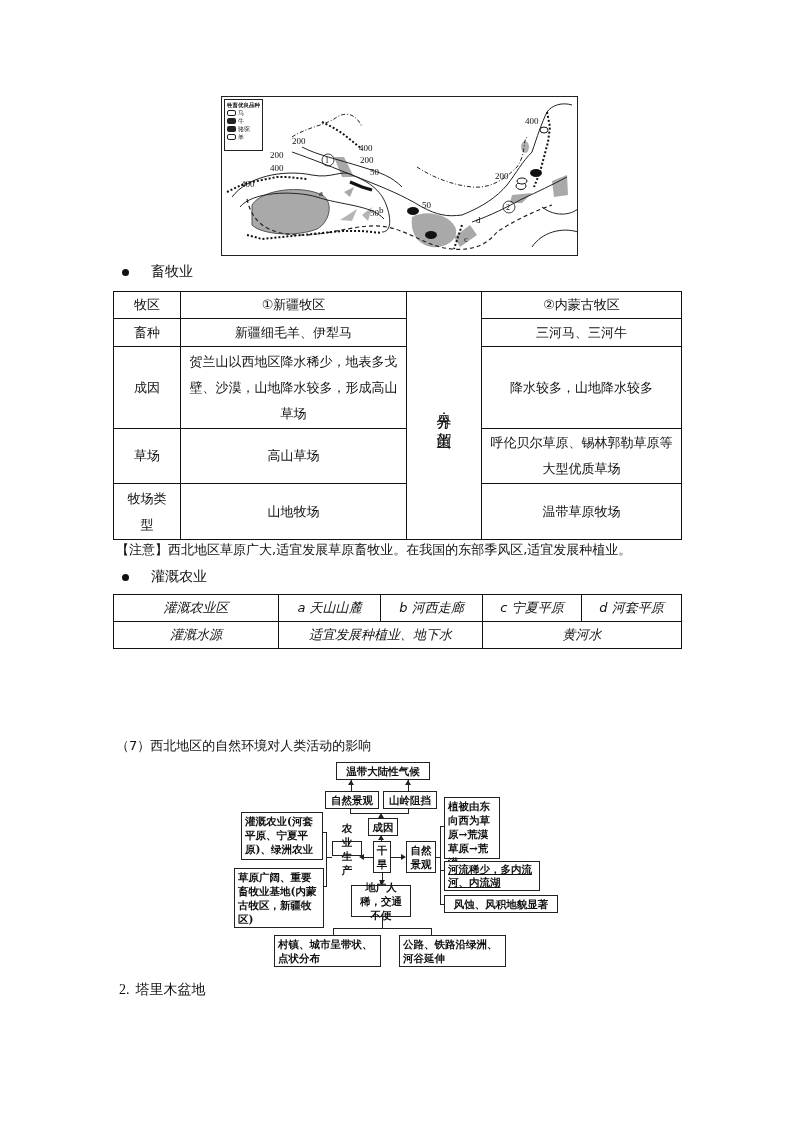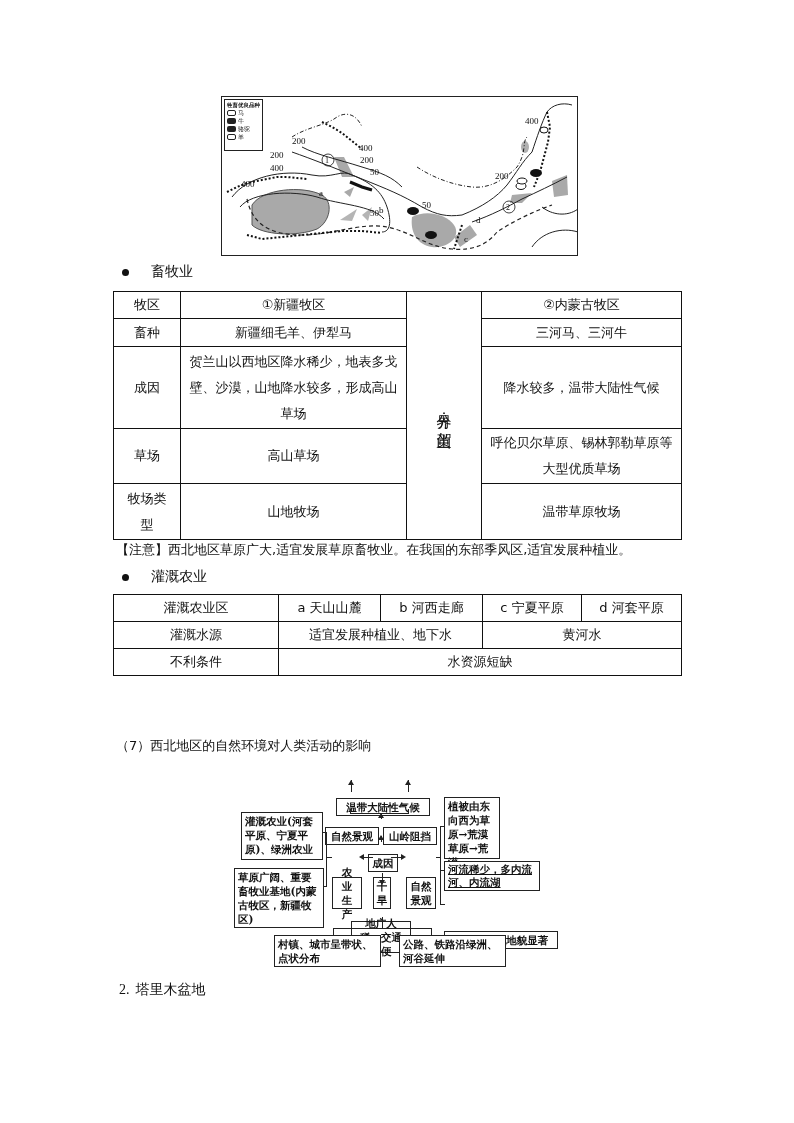--- a/index.html
+++ b/index.html
@@ -20,26 +20,26 @@
 
   table.doc { border-collapse: collapse; font-size: 13px; table-layout: fixed; }
   table.doc td { border: 1px solid #111; text-align: center; vertical-align: middle; padding: 0 4px; line-height: 22px; }
 
   #t1 { left: 113px; top: 291px; width: 568px; }
   #t1 td.vert { padding: 0; }
   .vtext { display: inline-block; writing-mode: vertical-rl; font-size: 15px; letter-spacing: 1px; line-height: 18px; }
 
   #note { left: 116px; top: 541px; font-size: 13px; white-space: nowrap; }
   #t2 { left: 113px; top: 594px; width: 568px; }
-  #t2 td { line-height: 20px; height: 26px; padding: 0 2px; }
+  #t2 td { line-height: 20px; height: 26px; padding: 0 2px; font-style: italic; }
   #cap7 { left: 116px; top: 737px; font-size: 13px; white-space: nowrap; }
 
   
   .fb { position: absolute; border: 1.5px solid #222; background: #fff; font-family: "DejaVu Serif", "Liberation Serif", serif; font-weight: bold; font-size: 10.5px; line-height: 13px; padding: 1px 3px; box-sizing: border-box; color: #111; }
-  .fb.c { text-align: center; display: flex; align-items: center; justify-content: center; margin-top: 36px; }
+  .fb.c { text-align: center; display: flex; align-items: center; justify-content: center; }
   .ln { position: absolute; background: #222; }
   .arrow-up { position: absolute; width: 0; height: 0; border-left: 3px solid transparent; border-right: 3px solid transparent; border-bottom: 5px solid #222; }
   .arrow-down { position: absolute; width: 0; height: 0; border-left: 3px solid transparent; border-right: 3px solid transparent; border-top: 5px solid #222; }
   .arrow-left { position: absolute; width: 0; height: 0; border-top: 3px solid transparent; border-bottom: 3px solid transparent; border-right: 5px solid #222; }
   .arrow-right { position: absolute; width: 0; height: 0; border-top: 3px solid transparent; border-bottom: 3px solid transparent; border-left: 5px solid #222; }
 
   #sec2 { left: 119px; top: 981px; font-size: 14px; white-space: nowrap; }
   #sec2 .num { font-family: "Liberation Serif", serif; margin-right: 6px; }
 </style>
 </head>
@@ -150,21 +150,21 @@
     <td>②内蒙古牧区</td>
   </tr>
   <tr style="height:28px">
     <td>畜种</td>
     <td>新疆细毛羊、伊犁马</td>
     <td>三河马、三河牛</td>
   </tr>
   <tr style="height:82px">
     <td>成因</td>
     <td style="line-height:26px">贺兰山以西地区降水稀少，地表多戈壁、沙漠，山地降水较多，形成高山草场</td>
-    <td>降水较多，温带大陆性气候</td>
+    <td>降水较多，山地降水较多</td>
   </tr>
   <tr style="height:55px">
     <td>草场</td>
     <td>高山草场</td>
     <td style="line-height:26px">呼伦贝尔草原、锡林郭勒草原等大型优质草场</td>
   </tr>
   <tr style="height:56px">
     <td style="line-height:26px; padding:0 8px">牧场类型</td>
     <td>山地牧场</td>
     <td>温带草原牧场</td>
@@ -193,24 +193,20 @@
     <td>a 天山山麓</td>
     <td>b 河西走廊</td>
     <td>c 宁夏平原</td>
     <td>d 河套平原</td>
   </tr>
   <tr>
     <td>灌溉水源</td>
     <td colspan="2">适宜发展种植业、地下水</td>
     <td colspan="2">黄河水</td>
   </tr>
-  <tr>
-    <td>不利条件</td>
-    <td colspan="4">水资源短缺</td>
-  </tr>
 </tbody>
   </table>
 
 <div id="cap7" class="abs">（7）西北地区的自然环境对人类活动的影响</div>
 
 <div class="abs" style="left:0; top:0; width:794px; height:1123px; pointer-events:none;">
 
   <div class="fb c" style="left:336px; top:762px; width:94px; height:18px;">温带大陆性气候</div>
   <div class="ln" style="left:351px; top:780px; width:1px; height:12px;"></div>
   <div class="arrow-up" style="left:348px; top:780px;"></div>
@@ -227,21 +223,21 @@
   <div class="fb c" style="left:368px; top:818px; width:30px; height:18px;">成因</div>
   <div class="ln" style="left:381px; top:836px; width:1px; height:6px;"></div>
   <div class="arrow-up" style="left:378px; top:835px;"></div>
 
   <div class="fb c" style="left:373px; top:841px; width:18px; height:32px; padding:0; line-height:14px; flex-direction:column;">
       <span style="width:12px; word-break:break-all; ">干旱</span>
     </div>
 
   <div class="ln" style="left:362px; top:857px; width:11px; height:1px;"></div>
   <div class="arrow-left" style="left:359px; top:854px;"></div>
-  <div class="fb c" style="left:332px; top:841px; width:30px; height:32px; padding:0 6px; line-height:14px;">农业生产</div>
+  <div class="fb c" style="left:332px; top:841px; width:30px; height:15px; padding:0 6px; line-height:14px;">农业生产</div>
 
   <div class="ln" style="left:391px; top:857px; width:13px; height:1px;"></div>
   <div class="arrow-right" style="left:401px; top:854px;"></div>
   <div class="fb c" style="left:406px; top:841px; width:30px; height:32px; padding:0 1px; line-height:14px;">自然景观</div>
 
   <div class="ln" style="left:326px; top:832px; width:1px; height:54px;"></div>
   <div class="ln" style="left:326px; top:857px; width:6px; height:1px;"></div>
   <div class="ln" style="left:322px; top:832px; width:5px; height:1px;"></div>
   <div class="ln" style="left:322px; top:886px; width:5px; height:1px;"></div>
   <div class="fb" style="left:241px; top:812px; width:82px; height:48px; line-height:14px;">灌溉农业(河套平原、宁夏平原)、绿洲农业</div>

